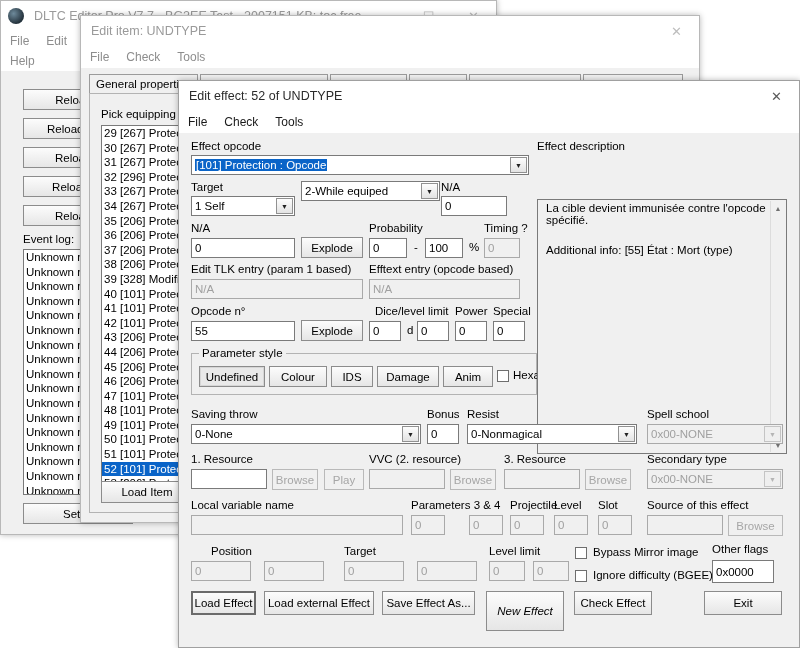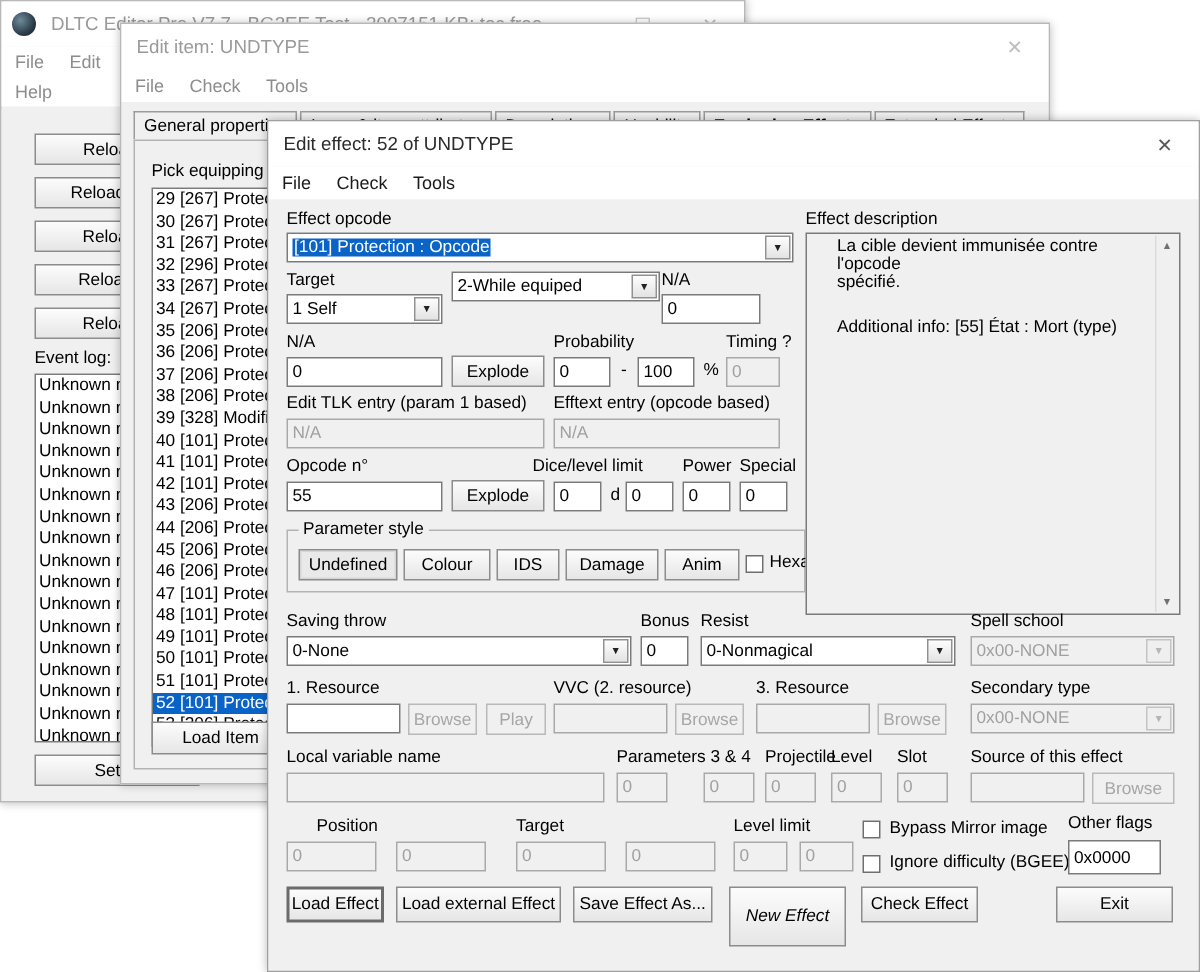--- a/index.html
+++ b/index.html
@@ -105,21 +105,21 @@
               align-items:center; justify-content:center; font-size:7px; color:#707070;}
   .tabstrip { position:absolute; display:flex; align-items:flex-end; }
   .tab {
     height:19px; border:1px solid #9b9b9b; border-bottom:none;
     background:#f0f0f0; padding:0 6px; font-size:11.5px;
     display:flex; align-items:center; margin-right:2px; white-space:nowrap;
   }
   .tab.active { background:#f0f0f0; }
   .desc {
     background:#f0f0f0; border:1px solid #7a7a7a; position:absolute;
-    font-size:11.5px; padding:2px 20px; overflow:hidden;
+    font-size:11.5px; padding:2px 8px; overflow:hidden;margin-top:44px;
   }
 </style>
 </head>
 <body>
 
 <div id="root">
 
   <div class="win" style="left:0px; top:0px; width:497px; height:535px; border-color:#b8b8b8;">
     <div class="titlebar inactive">
       <span style="width:16px;height:16px;margin-left:7px;border-radius:50%;
@@ -327,21 +327,21 @@
       </div>
 
       <div class="lbl" style="position:absolute;left:12px;top:172px;">Opcode n°</div>
       <div class="fld" style="position:absolute;left:12px;top:188px;width:104px;">
         <span>55</span>
       </div>
       <div class="btn" style="position:absolute;left:122px;top:187px;width:62px;">
         <span>Explode</span>
       </div>
 
-      <div class="lbl" style="position:absolute;left:176px;top:172px;">Dice/level limit</div>
+      <div class="lbl" style="position:absolute;left:196px;top:172px;">Dice/level limit</div>
       <div class="fld" style="position:absolute;left:190px;top:188px;width:32px;">
         <span>0</span>
       </div>
       <div class="lbl" style="position:absolute;left:228px;top:191px;">d</div>
       <div class="fld" style="position:absolute;left:238px;top:188px;width:32px;">
         <span>0</span>
       </div>
 
       <div class="lbl" style="position:absolute;left:276px;top:172px;">Power</div>
       <div class="fld" style="position:absolute;left:276px;top:188px;width:32px;">

